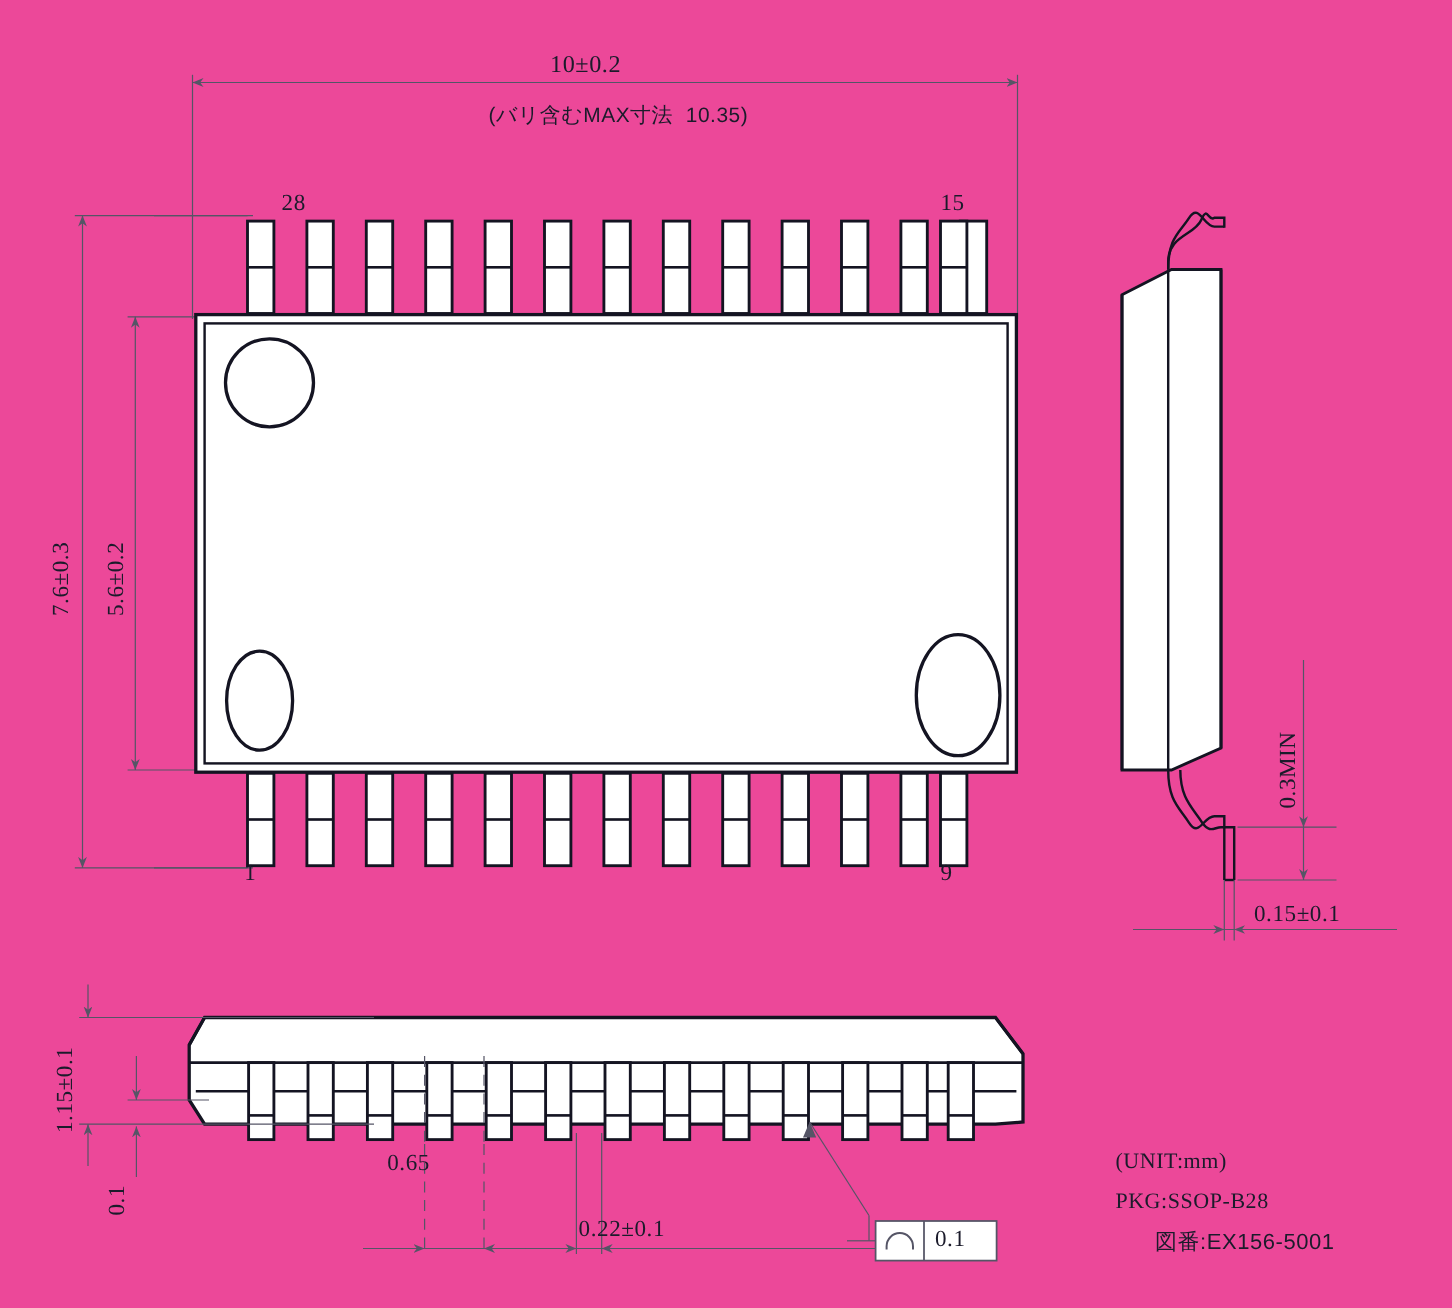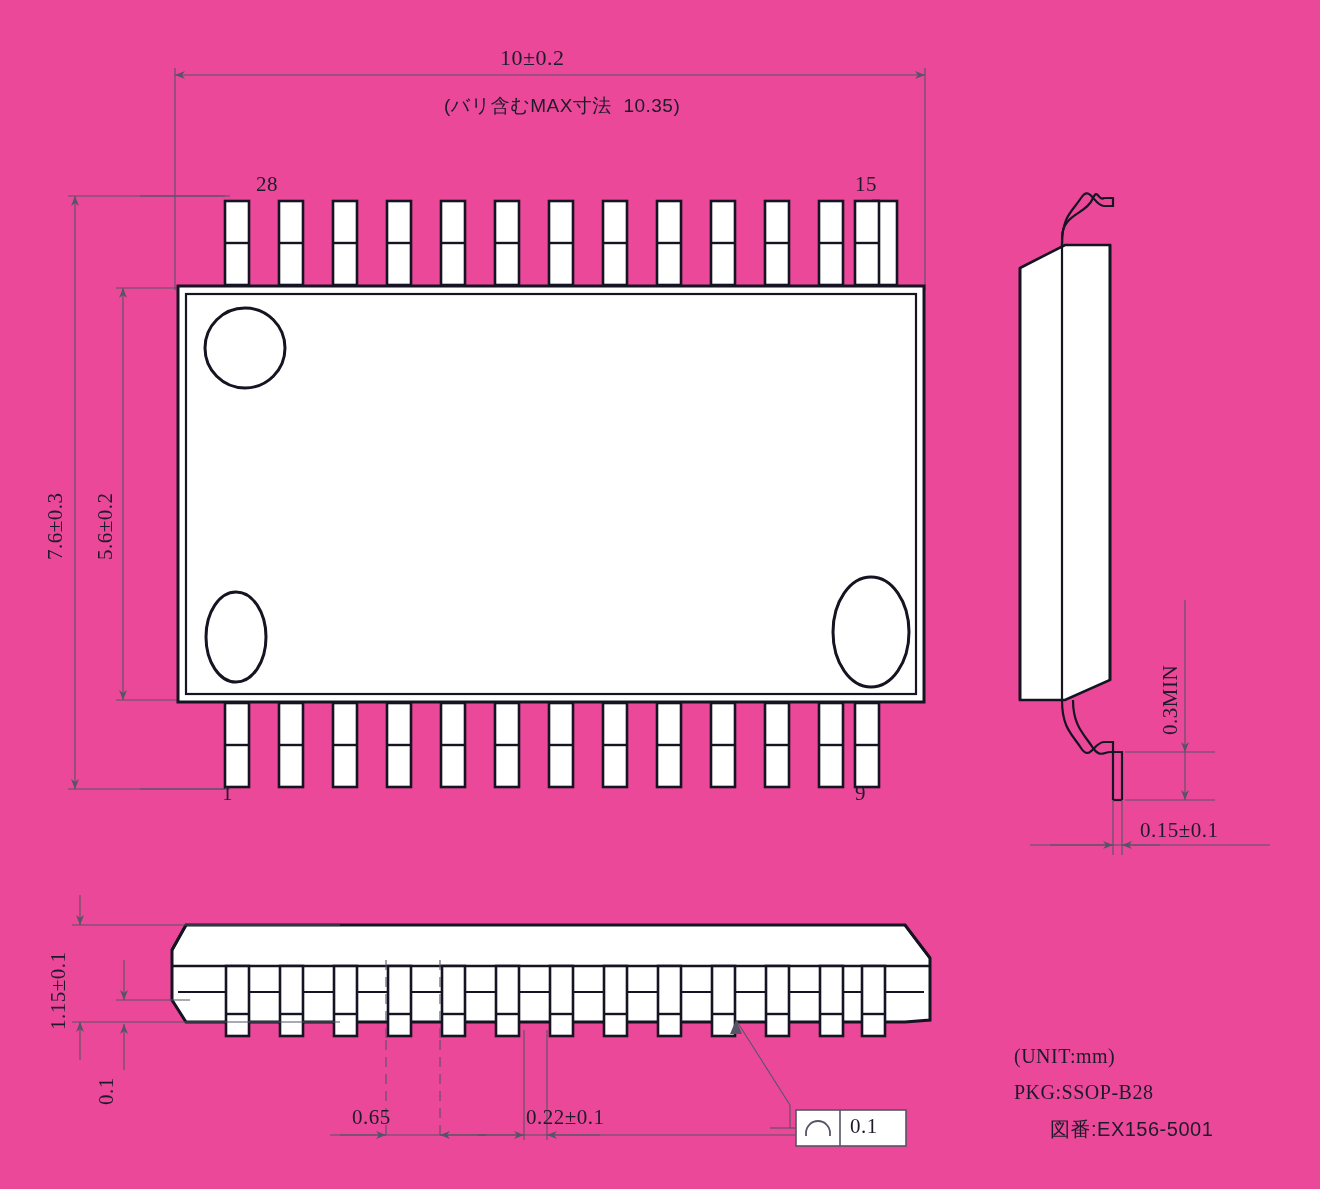--- a/index.html
+++ b/index.html
@@ -280,21 +280,21 @@
   <div class="lbl t21" style="left:855px; top:783px;">9</div>
 
   <div class="lbl t21 rot" style="left:1160px; top:735px;">0.3MIN</div>
 
   <div class="lbl t21" style="left:1140px; top:820px;">0.15±0.1</div>
 
   <div class="lbl t21 rot" style="left:48px; top:1030px;">1.15±0.1</div>
 
   <div class="lbl t21 rot" style="left:96px; top:1105px;">0.1</div>
 
-  <div class="lbl t21" style="left:352px; top:1107px;">0.65</div>
+  <div class="lbl t21" style="left:352px; top:1047px;">0.65</div>
 
   <div class="lbl t21" style="left:526px; top:1107px;">0.22±0.1</div>
 
   <div class="lbl t21" style="left:850px; top:1116px;">0.1</div>
 
   <div class="lbl t20" style="left:1014px; top:1046px;">(UNIT:mm)</div>
 
   <div class="lbl t20" style="left:1014px; top:1082px;">PKG:SSOP-B28</div>
 
   <div class="lbl jp" style="left:1014px; top:1119px; font-size:20px;">図番:EX156-5001</div>

